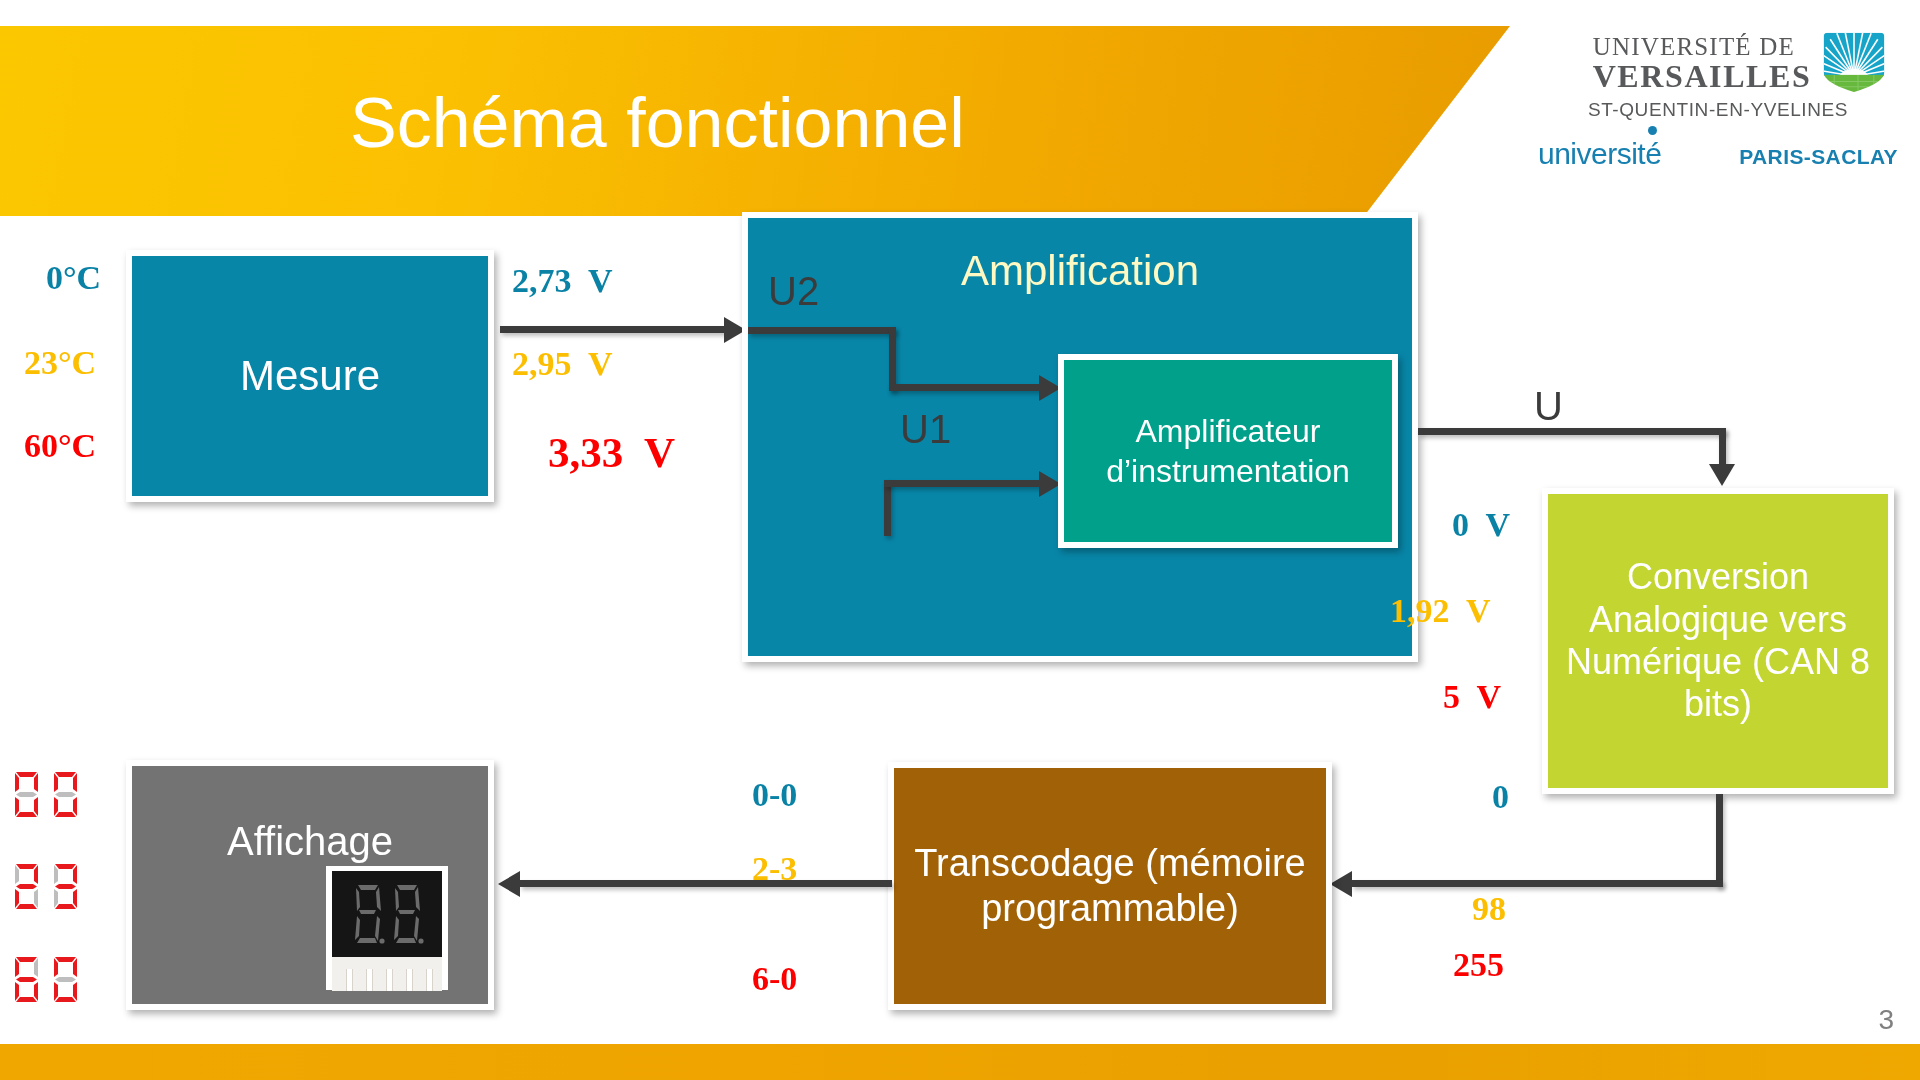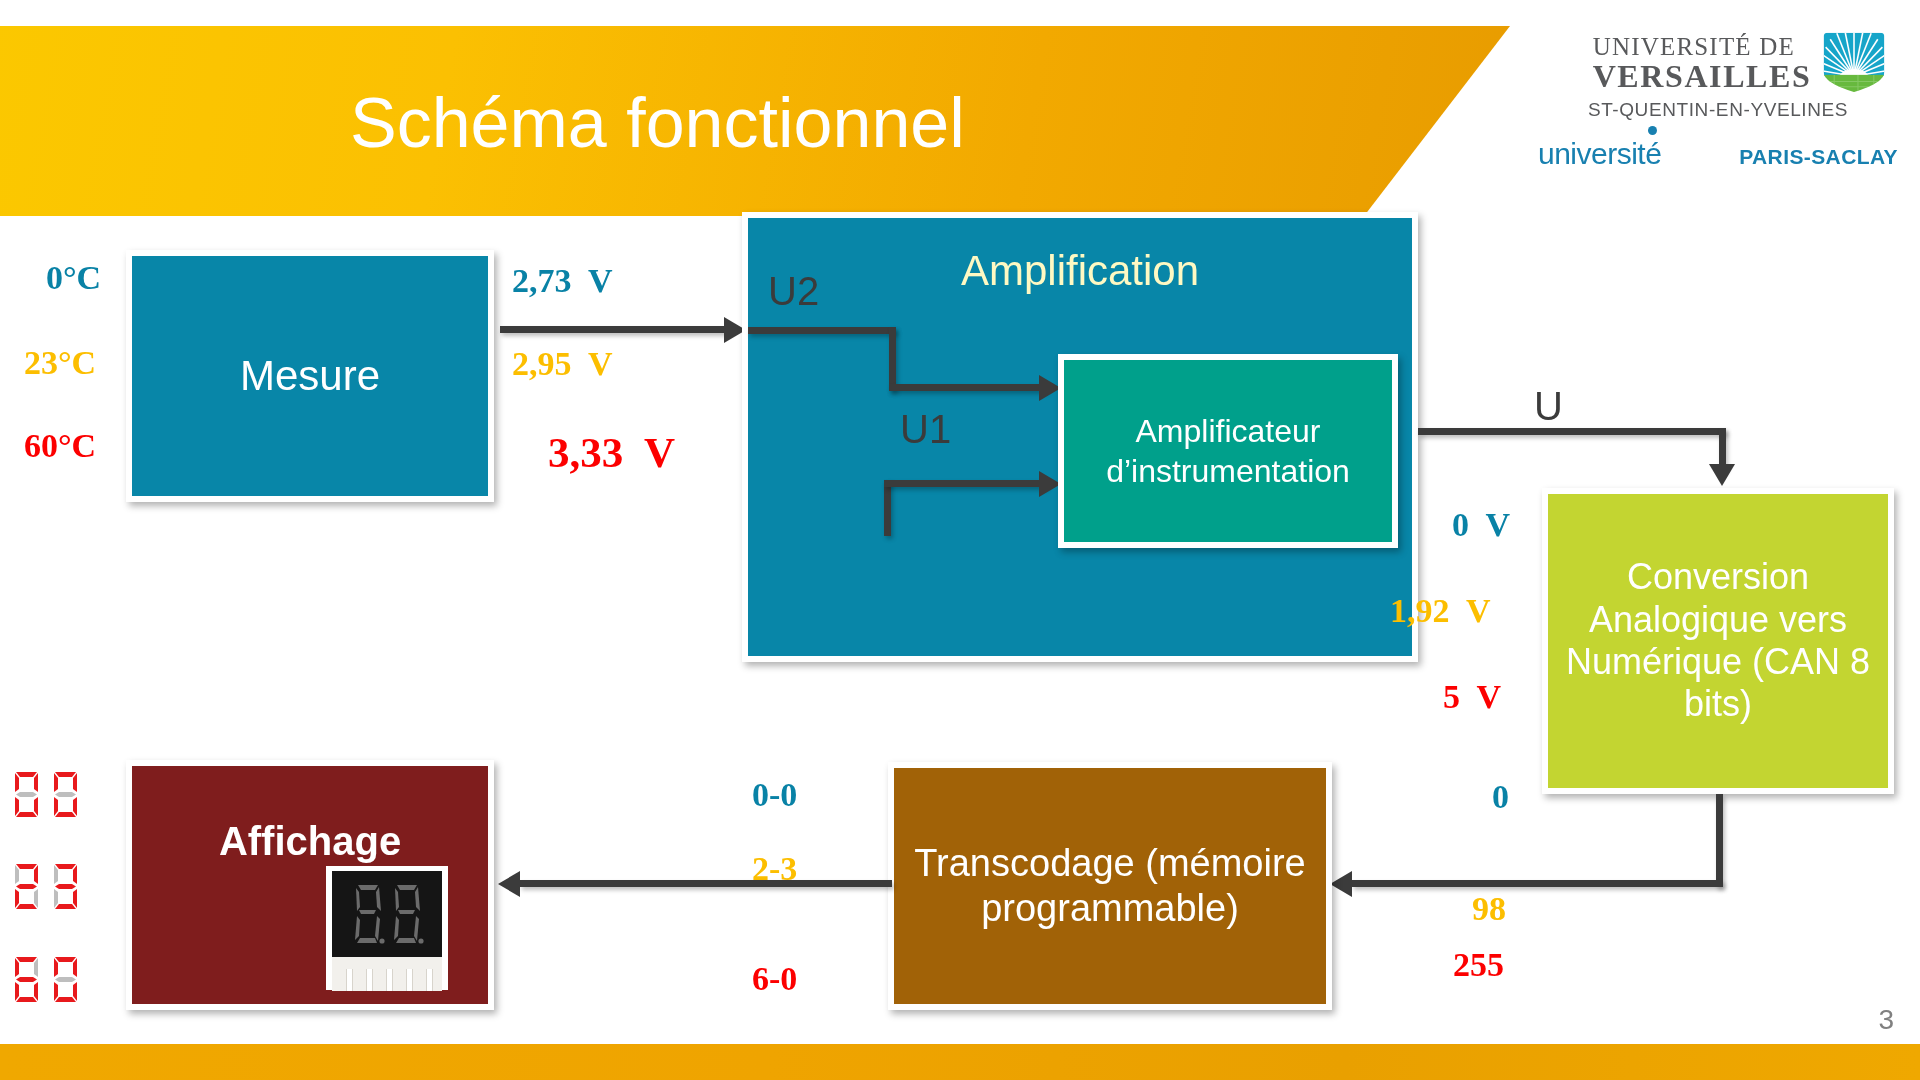--- a/index.html
+++ b/index.html
@@ -69,22 +69,22 @@
   }
   .box-decalage{
     position:absolute;left:34px;top:252px;width:210px;height:112px;background:#00A08B;
     border:6px solid #ffffff;box-sizing:border-box;
     display:flex;align-items:center;justify-content:center;
     color:#fff;font-size:30px;
     box-shadow:3px 4px 7px rgba(0,0,0,0.30);
   }
   .box-can{left:1542px;top:488px;width:352px;height:306px;background:#C3D531;font-size:36px;padding:0 6px;}
   .box-transcodage{left:888px;top:762px;width:444px;height:248px;background:#a16207;font-size:38px;}
-  .box-affichage{left:126px;top:760px;width:368px;height:250px;background:#7f1d1d;font-size:40px;
-     display:block;font-weight:bold;}
+  .box-affichage{left:126px;top:760px;width:368px;height:250px;background:#737373;font-size:40px;
+     display:block;}
   .affichage-label{position:absolute;left:0;right:0;top:52px;text-align:center;color:#fff;font-size:40px;}
 
   
   .seg-module{
     position:absolute;left:194px;top:100px;width:122px;height:124px;
     background:#ffffff;padding:5px 6px 0 6px;box-sizing:border-box;
   }
   .seg-screen{width:100%;height:86px;background:#151515;display:flex;align-items:center;justify-content:center;gap:5px;}
   .seg-pins{position:relative;height:34px;background:#F2F0EC;}
   .seg-pins i{position:absolute;top:12px;width:5px;height:22px;background:#ffffff;border-left:1px solid #d8d4cc;border-right:1px solid #d8d4cc;}

